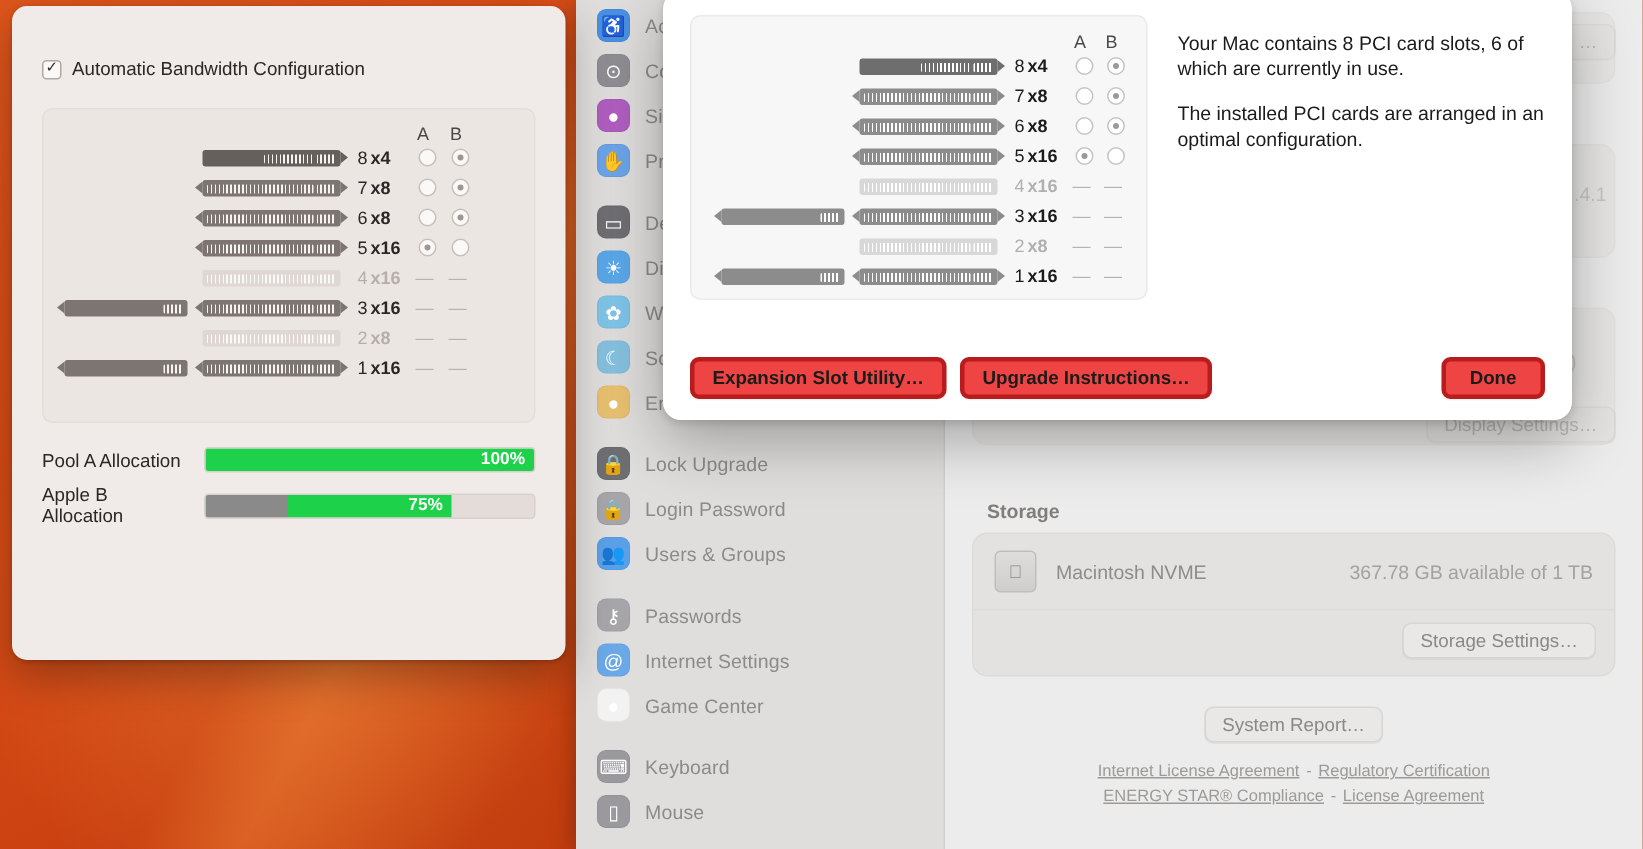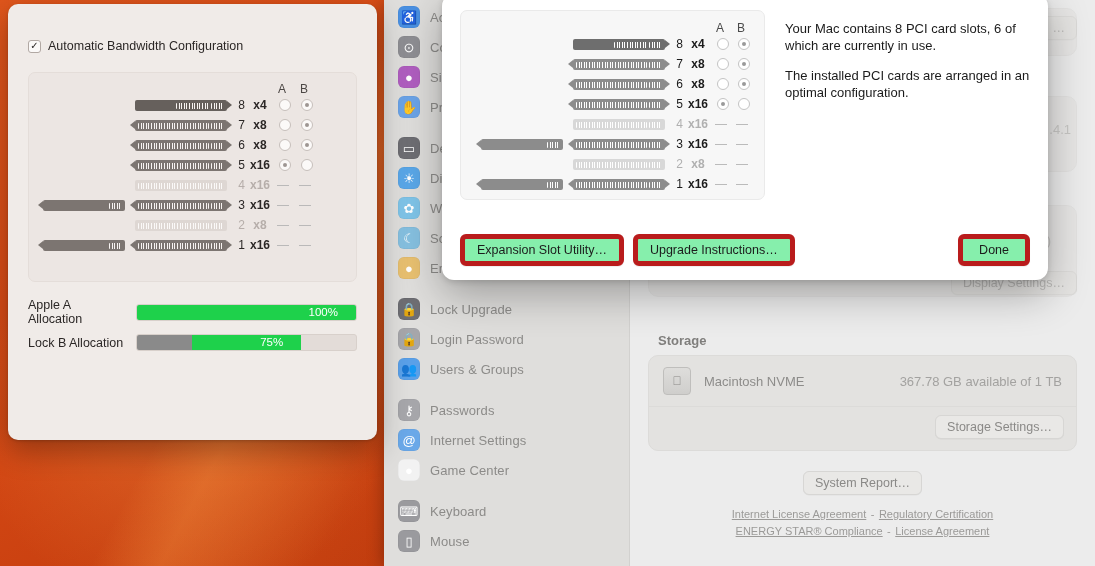--- a/index.html
+++ b/index.html
@@ -124,24 +124,25 @@
   #modal-text p {
     font-size: 13px; color: #1b1b1b; line-height: 17px;
   }
   #modal-text p + p { margin-top: 13px; }
   #modal-buttons {
     position:absolute; left: 18px; right: 18px; bottom: 14px;
     display:flex; align-items:center; gap: 9px;
   }
   .mac-btn {
     font-size: 12.5px; color: #1b1b1b;
-    background: #86efac; border: 5px solid #b91c1c;
+    background: #ef4444; border: 3px solid #b91c1c;
     border-radius: 6px; padding: 4px 12px;
     box-shadow: 0 0.5px 1px rgba(0,0,0,0.07);
     white-space: nowrap;
+    font-weight: bold;
   }
   #done-button { margin-left: auto; padding: 4px 16px; }
 
   
   #esu-window {
     position: absolute; left: 8px; top: 4px;
     width: 369px; height: 436px;
     background: #f0ebe8; border-radius: 10px;
     box-shadow: 0 10px 30px rgba(0,0,0,0.32), 0 1px 3px rgba(0,0,0,0.18);
     overflow: hidden;
@@ -179,42 +180,42 @@
   .pool-label { font-size: 12.5px; color: #2b2726; width: 98px; }
   .pool-bar {
     flex: 1; height: 17px; border-radius: 3px;
     background: #e3dcd8; border: 1px solid #d8d0cb;
     position: relative; overflow: hidden;
     display: flex;
   }
   .seg-gray { background: #8a8a8a; height: 100%; }
   .seg-green { background: #1ed14b; height: 100%; position: relative; }
   .pool-pct {
-    position: absolute; right: 18px; top: 0; line-height: 15px;
-    font-size: 11.5px; font-weight: normal; color: #fff;
+    position: absolute; right: 6px; top: 0; line-height: 15px;
+    font-size: 11.5px; font-weight: bold; color: #fff;
   }
   .hdr { position:absolute; font-size: 12px; }
   .slot-row { position:absolute; display:flex; align-items:center; }
   .card-bar {
     height: 11px; border-radius: 2px; position: relative;
     display:flex; align-items:center;
   }
   .fingers {
     flex: 1; height: 6px; border-radius: 1px;
     background-image: repeating-linear-gradient(90deg,
        currentColor 0 1px, transparent 1px 2.6px);
   }
   .tab { width: 13px; height: 6px; border-radius:1px; margin-left: 2px;
     background-image: repeating-linear-gradient(90deg,
        currentColor 0 1px, transparent 1px 2.6px); }
   .arrowL, .arrowR {
     width:0;height:0;border-top:4px solid transparent;border-bottom:4px solid transparent;
   }
   .slot-num { font-size: 12px; width: 14px; text-align: right; }
-  .slot-width { font-size: 12px; font-weight: bold; width: 26px; text-align:center; }
+  .slot-width { font-size: 12px; font-weight: bold; width: 26px; text-align:left; }
   .radio {
     width: 12px; height: 12px; border-radius: 50%;
     border: 1px solid #c2c2c2; background: #fff;
     display:flex;align-items:center;justify-content:center;
   }
   .radio .dot { width: 4px; height: 4px; border-radius:50%; background:#9a9a9a; }
   .dash { font-size: 12px; color: #b4b4b4; width:12px; text-align:center; }
 </style>
 </head>
 <body>
@@ -630,29 +631,29 @@
           <div class="arrowL" style="position: absolute; left: 9px; top: 5px; border-right: 5px solid rgb(124, 117, 113);"></div>
           <div class="slot-num" style="position: absolute; left: 202px; top: 2px; color: rgb(43, 39, 38);">1</div>
           <div class="slot-width" style="position: absolute; left: 218px; top: 2px; color: rgb(43, 39, 38);">x16</div>
           <div class="dash" style="position: absolute; left: 248px; top: 2px;">—</div>
           <div class="dash" style="position: absolute; left: 270px; top: 2px;">—</div>
         </div>
       </div>
 
     <div id="esu-pools">
         <div class="pool-row">
-          <div class="pool-label">Apple A Allocation</div>
+          <div class="pool-label">Pool A Allocation</div>
           <div class="pool-bar">
             <div class="seg-green" style="width: 100%; background: rgb(30, 209, 75);">
               <div class="pool-pct">100%</div>
             </div>
           </div>
         </div>
         <div class="pool-row">
-          <div class="pool-label">Lock B Allocation</div>
+          <div class="pool-label">Apple B Allocation</div>
           <div class="pool-bar">
             <div class="seg-gray" style="width: 25%;"></div>
             <div class="seg-green" style="width: 50%; background: rgb(30, 209, 75);">
               <div class="pool-pct">75%</div>
             </div>
           </div>
         </div>
       </div>
   </div>
 </div>

